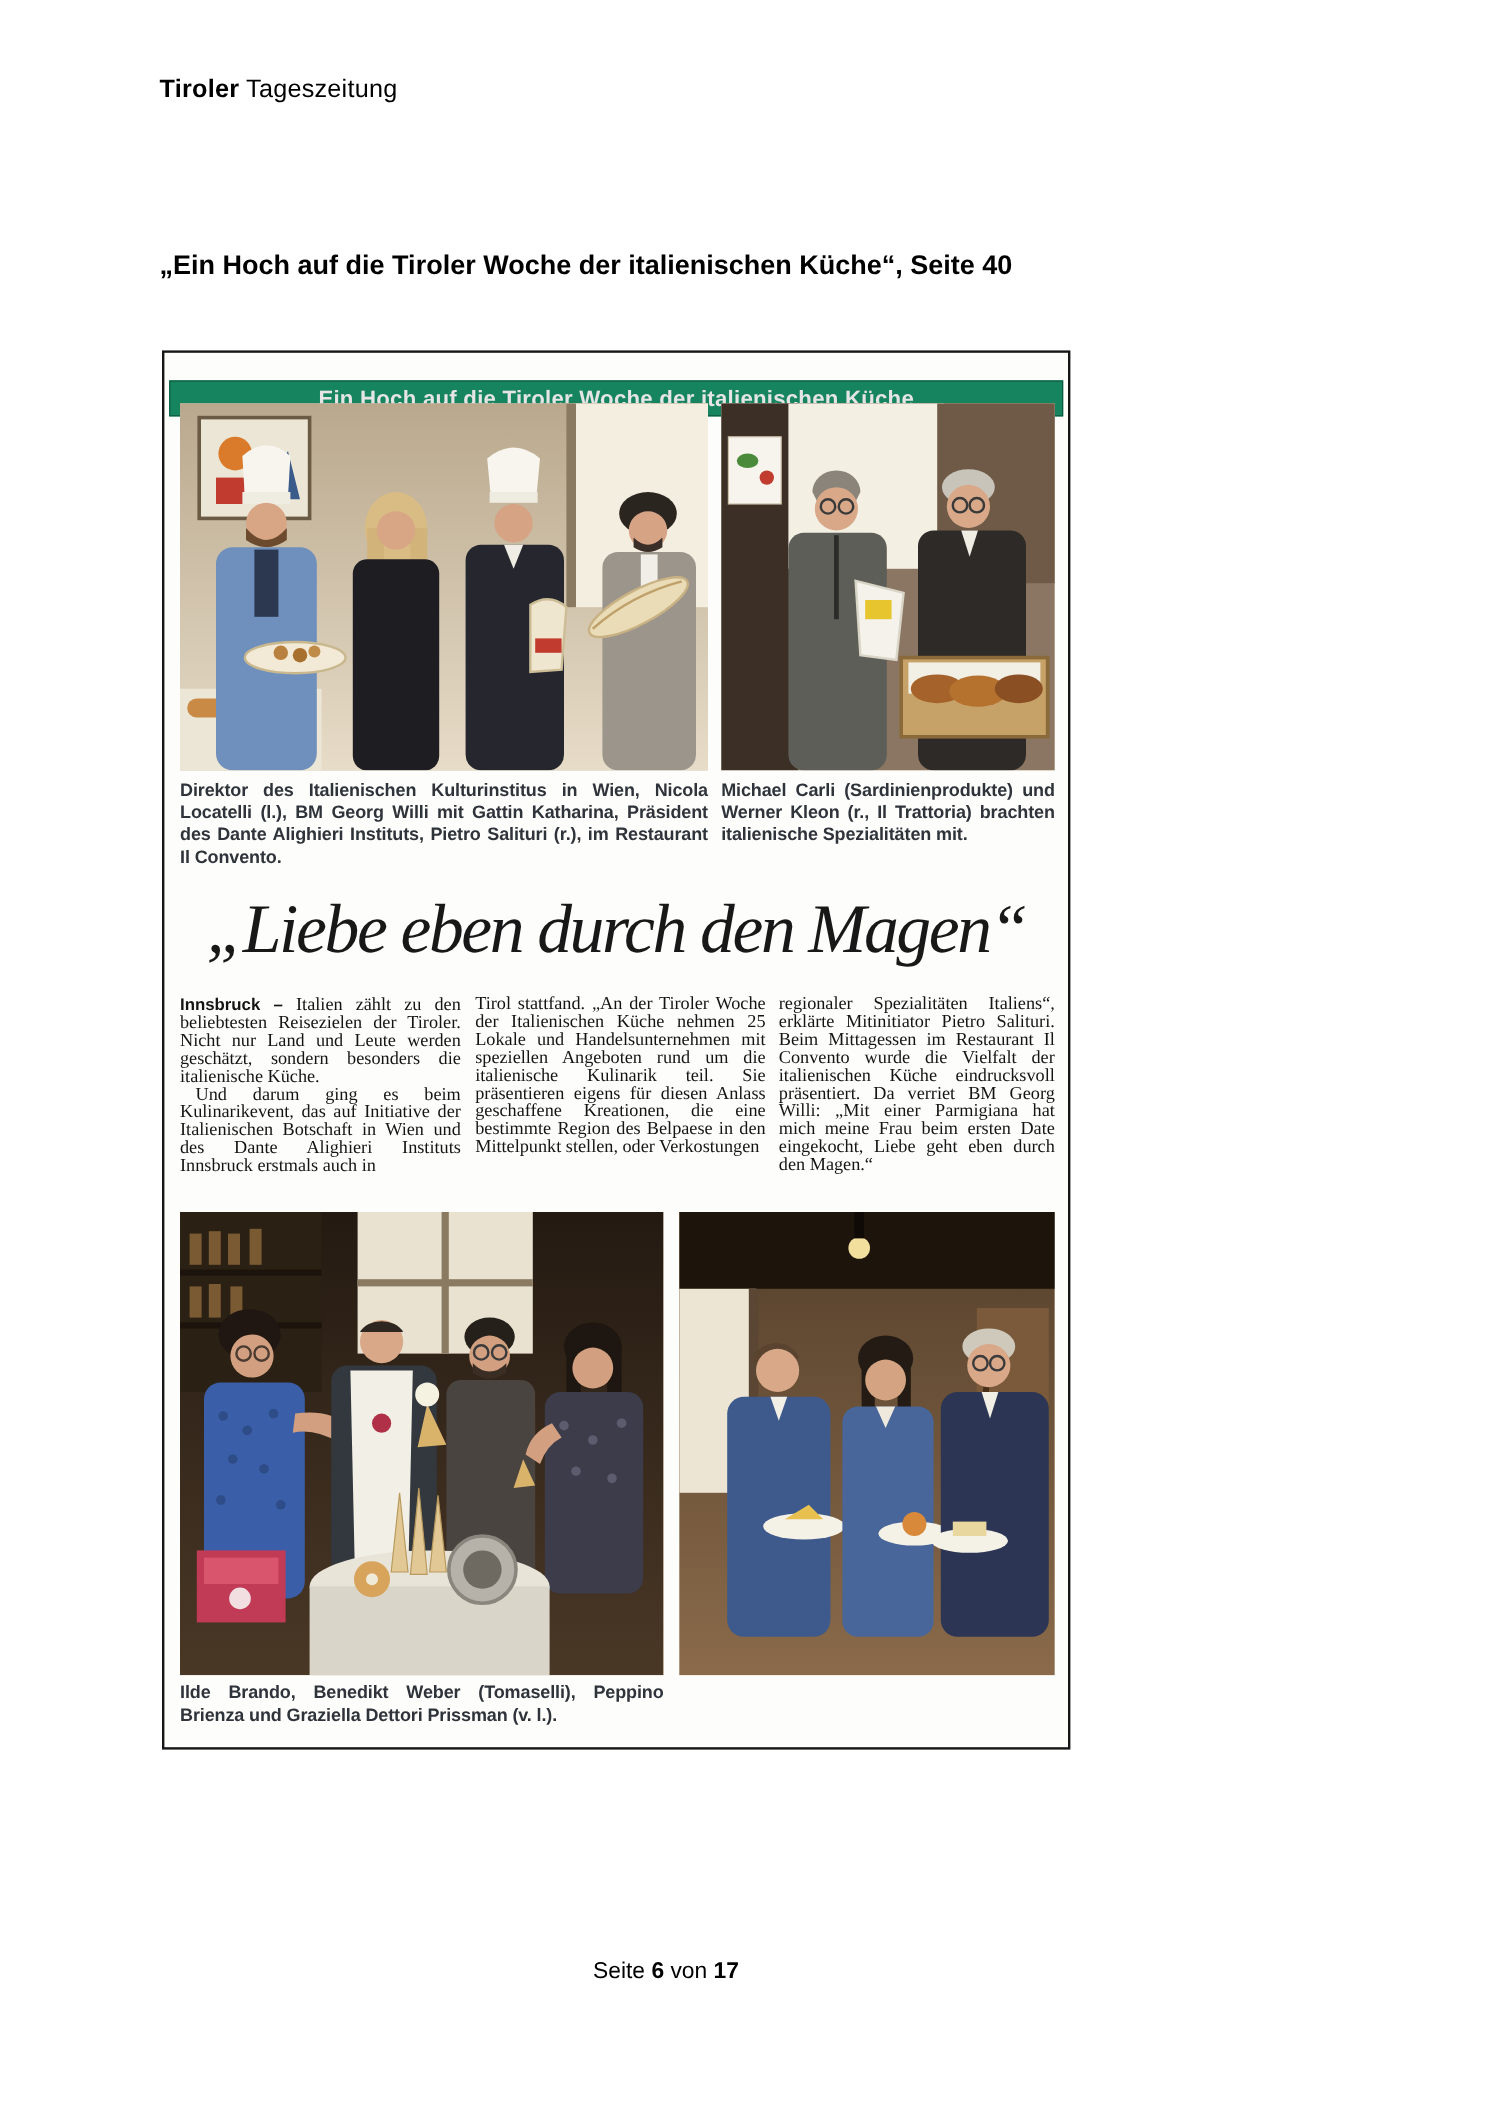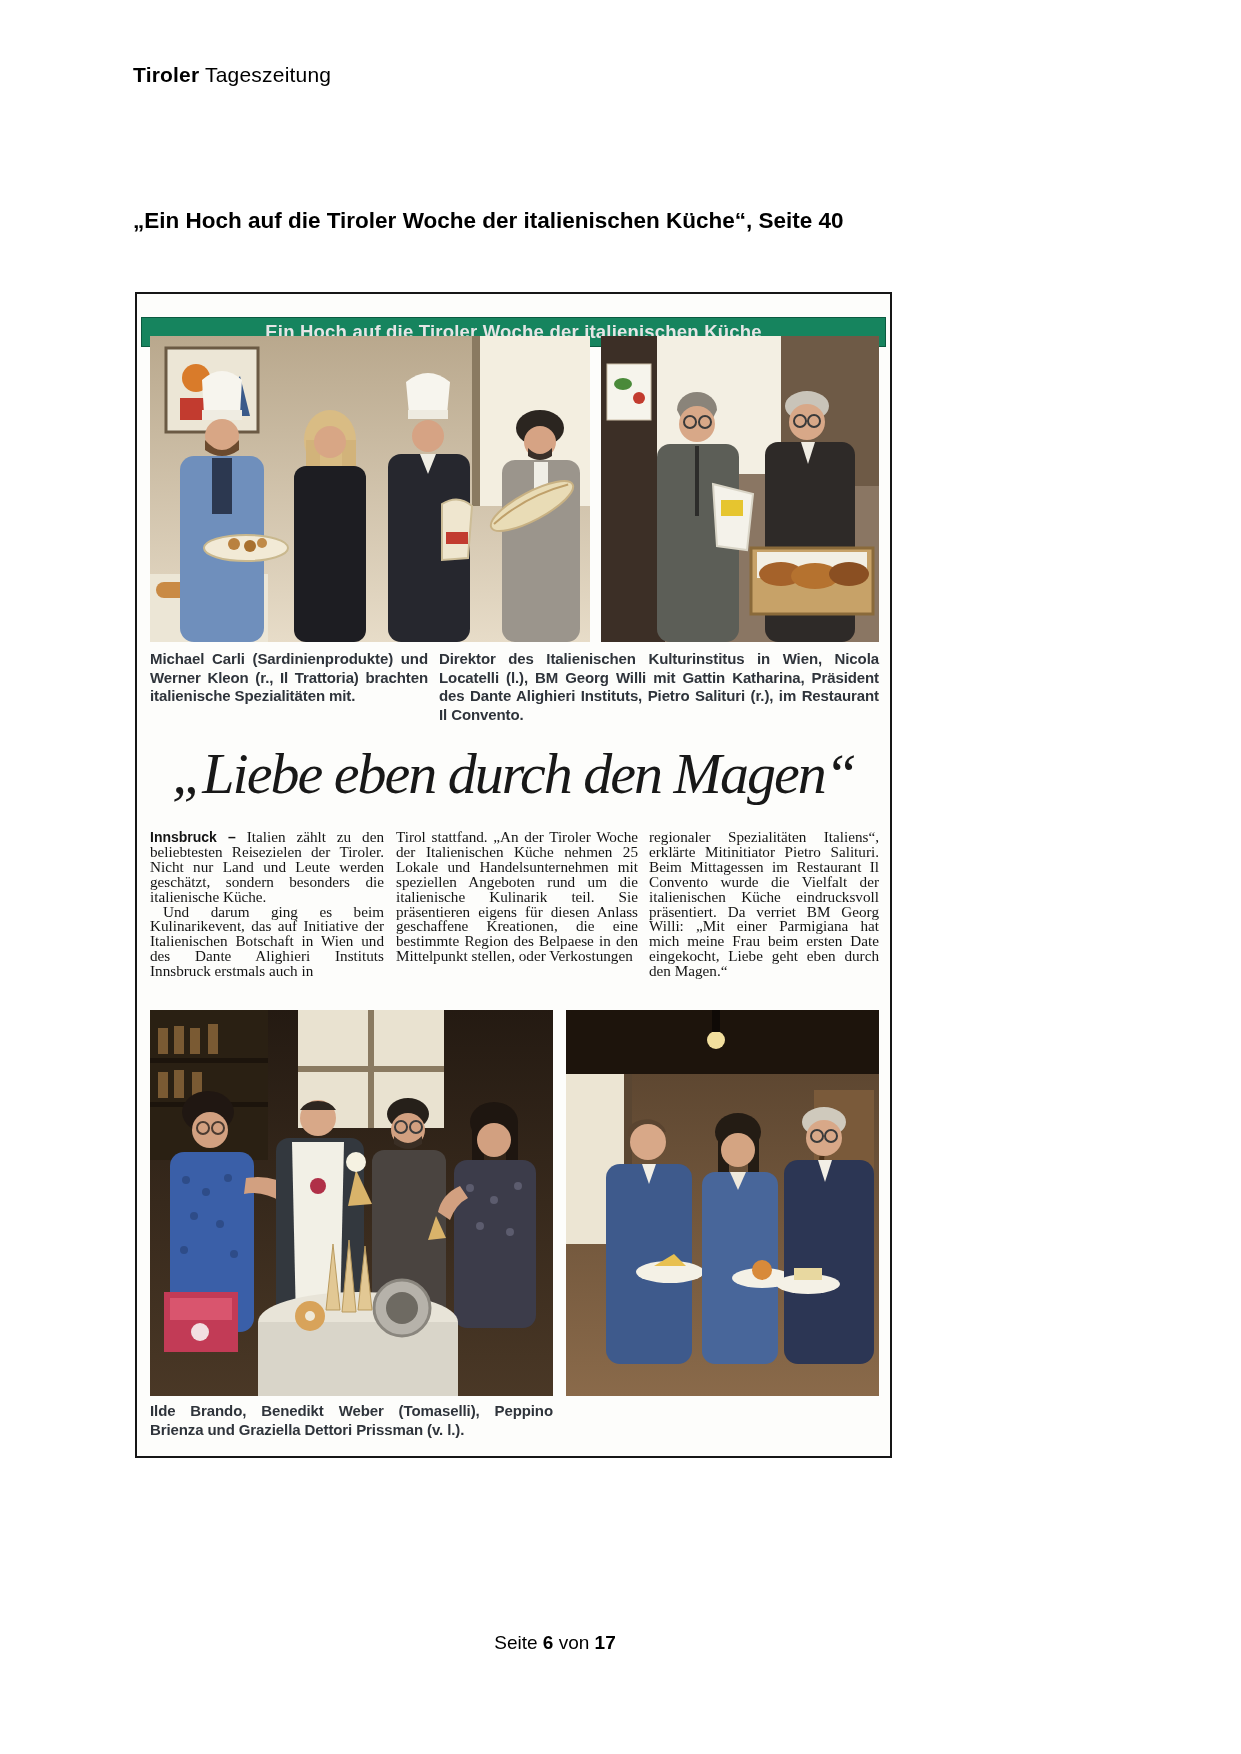--- a/index.html
+++ b/index.html
@@ -142,22 +142,22 @@
           <rect x="150" y="212" width="122" height="66" fill="#c7a268" stroke="#8a6a3a" stroke-width="3"></rect>
           <rect x="156" y="216" width="110" height="26" fill="#f2efe4"></rect>
           <ellipse cx="180" cy="238" rx="22" ry="12" fill="#a5622a"></ellipse>
           <ellipse cx="214" cy="240" rx="24" ry="13" fill="#b5722f"></ellipse>
           <ellipse cx="248" cy="238" rx="20" ry="12" fill="#8a4f22"></ellipse>
         </svg>
       </div>
     </div>
 
     <div class="captions-top">
+      <div class="cap cap-tl">Direktor des Italienischen Kulturinstitus in Wien, Nicola Locatelli (l.), BM Georg Willi mit Gattin Katharina, Präsident des Dante Alighieri Instituts, Pietro Salituri (r.), im Restaurant Il Convento.</div>
       <div class="cap cap-tr">Michael Carli (Sardinienprodukte) und Werner Kleon (r., Il Trattoria) brachten italienische Spezialitäten mit.</div>
-      <div class="cap cap-tl">Direktor des Italienischen Kulturinstitus in Wien, Nicola Locatelli (l.), BM Georg Willi mit Gattin Katharina, Präsident des Dante Alighieri Instituts, Pietro Salituri (r.), im Restaurant Il Convento.</div>
     </div>
 
     <div class="headline">„Liebe eben durch den Magen“</div>
 
     <div class="article">
       <div class="col col1">
         <p class="p1"><span class="lead">Innsbruck</span><span class="lead"> – </span><span>Italien zählt zu den beliebtesten Reisezielen der Tiroler. Nicht nur Land und Leute werden geschätzt, sondern besonders die italienische Küche.</span></p>
         <p class="p2">Und darum ging es beim Kulinarikevent, das auf Initiative der Italienischen Botschaft in Wien und des Dante Alighieri Instituts Innsbruck erstmals auch in</p>
       </div>
       <div class="col col2">Tirol stattfand. „An der Tiroler Woche der Italienischen Küche nehmen 25 Lokale und Handelsunternehmen mit speziellen Angeboten rund um die italienische Kulinarik teil. Sie präsentieren eigens für diesen Anlass geschaffene Kreationen, die eine bestimmte Region des Belpaese in den Mittelpunkt stellen, oder Verkostungen</div>

